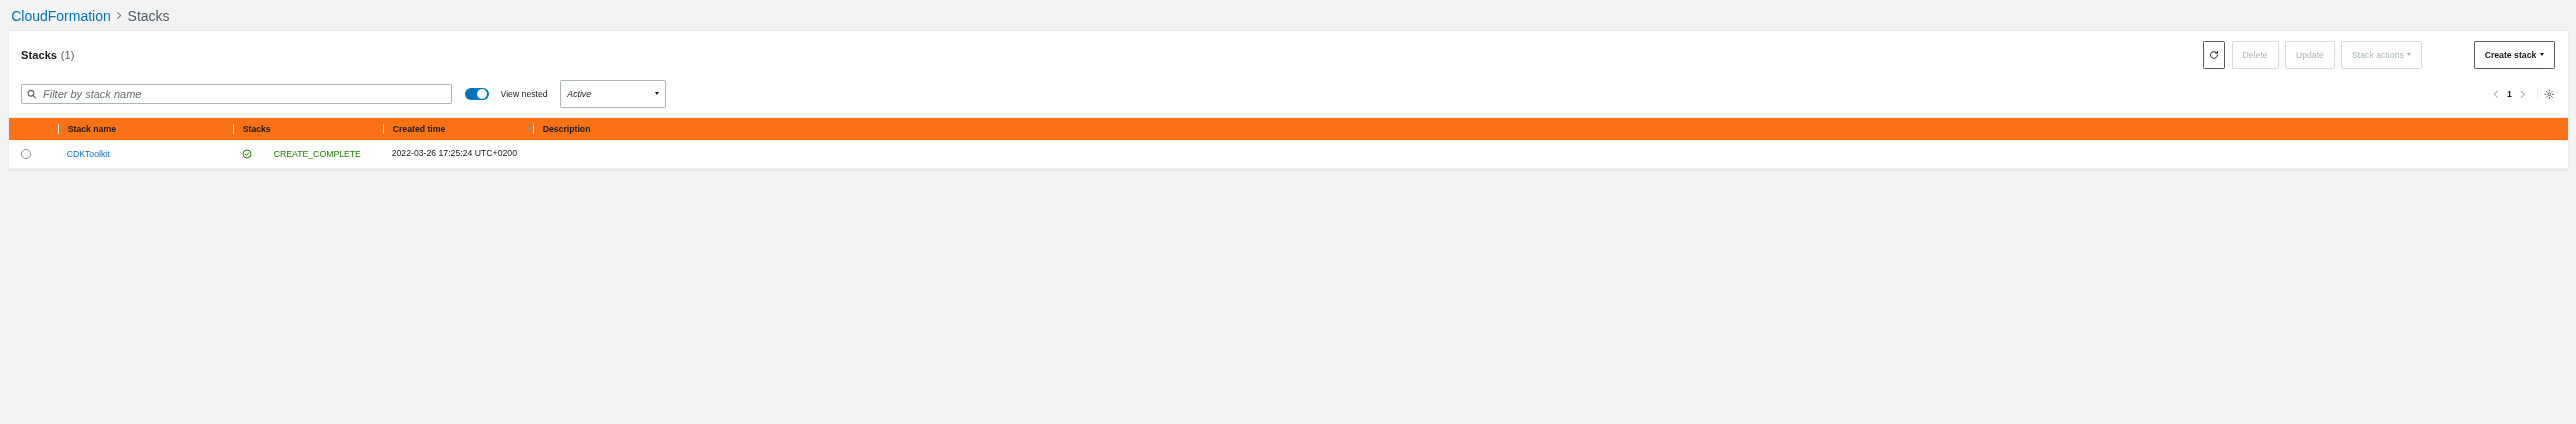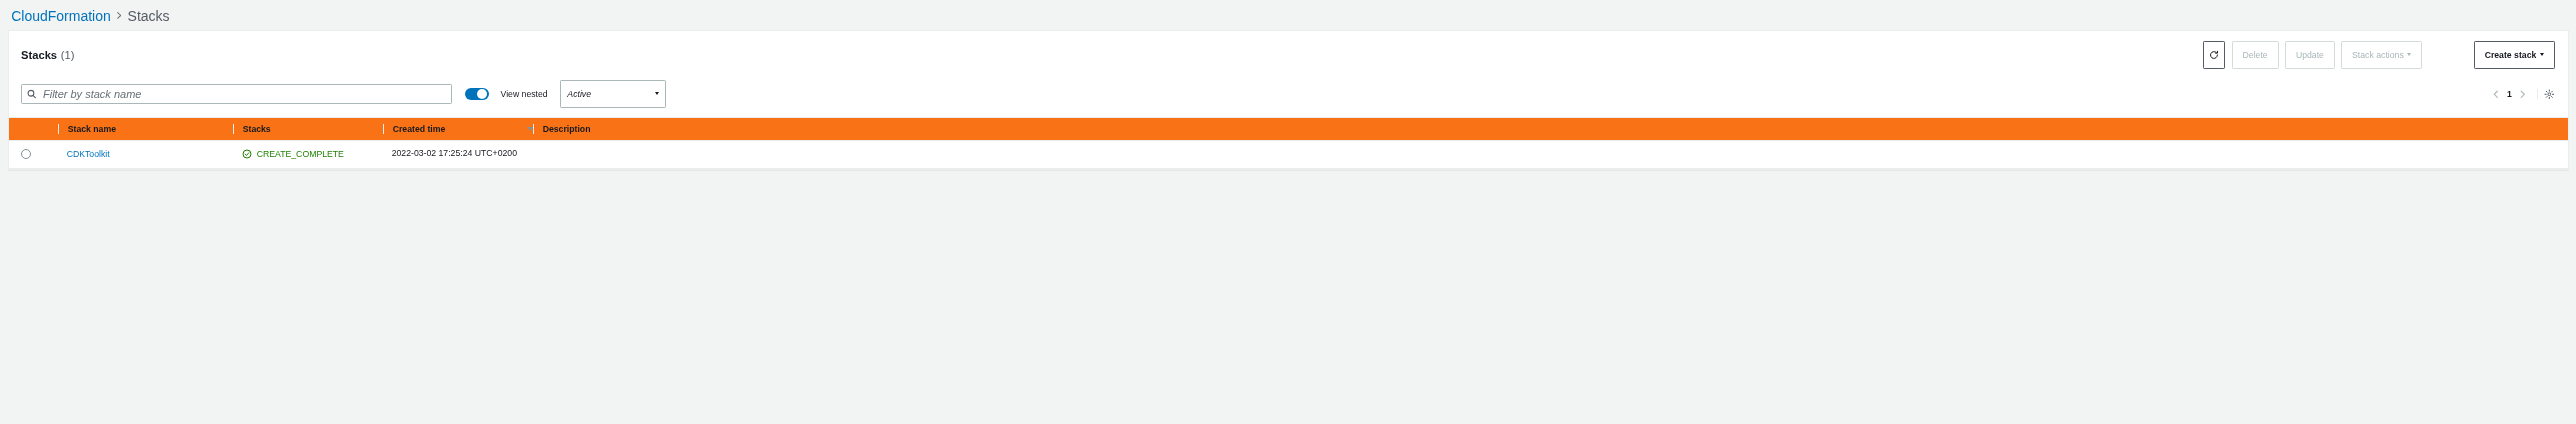--- a/index.html
+++ b/index.html
@@ -111,21 +111,21 @@
     display: grid;
     grid-template-columns: 37px 175px 150px 150px 1fr;
     align-items: center;
     padding: 7.5px 12.5px;
     border-bottom: 0.6px solid #eaeded;
   }
   .radio {
     width: 10px; height: 10px; border: 0.6px solid #879196; border-radius: 50%; background: #fff;
   }
   .stack-link { color: #0073bb; text-decoration: none; }
-  .status-cell { display: flex; align-items: flex-start; gap: 5px; color: #1d8102; padding-left:8.7px;}
+  .status-cell { display: flex; align-items: flex-start; gap: 22px; color: #1d8102; padding-left:8.7px;}
   .status-cell .ok-icon { color: #1d8102; }
   .created-cell { color: #16191f; line-height: 1.35; padding-left:8.7px; }
   .desc-cell { color: #16191f; padding-left:8.7px; }
 
   svg { display: block; }
 </style>
 </head>
 <body>
 
 <div class="breadcrumb">
@@ -235,17 +235,17 @@
     </div>
     <div class="status-cell">
       <span class="ok-icon">
         <svg width="10" height="10" viewBox="0 0 16 16">
             <circle cx="8" cy="8" r="6.4" fill="none" stroke="#1d8102" stroke-width="1.6"></circle>
             <path d="M5 8.2 L7.1 10.2 L11 6" fill="none" stroke="#1d8102" stroke-width="1.6" stroke-linecap="round" stroke-linejoin="round"></path>
           </svg>
       </span>
       <span>CREATE_COMPLETE</span>
     </div>
-    <div class="created-cell">2022-03-02 17:25:24 UTC+0200</div>
+    <div class="created-cell">2022-03-26 17:25:24 UTC+0200</div>
   </div>
 
 </div>
 
 
 </body></html>

